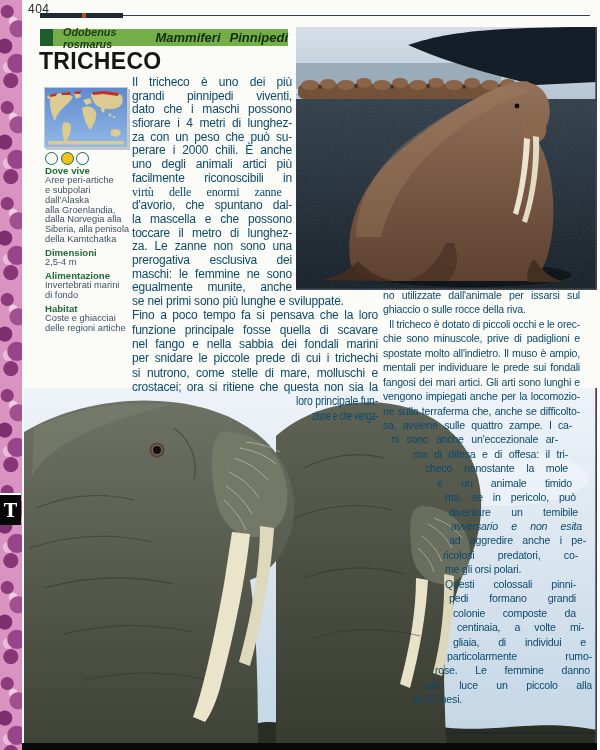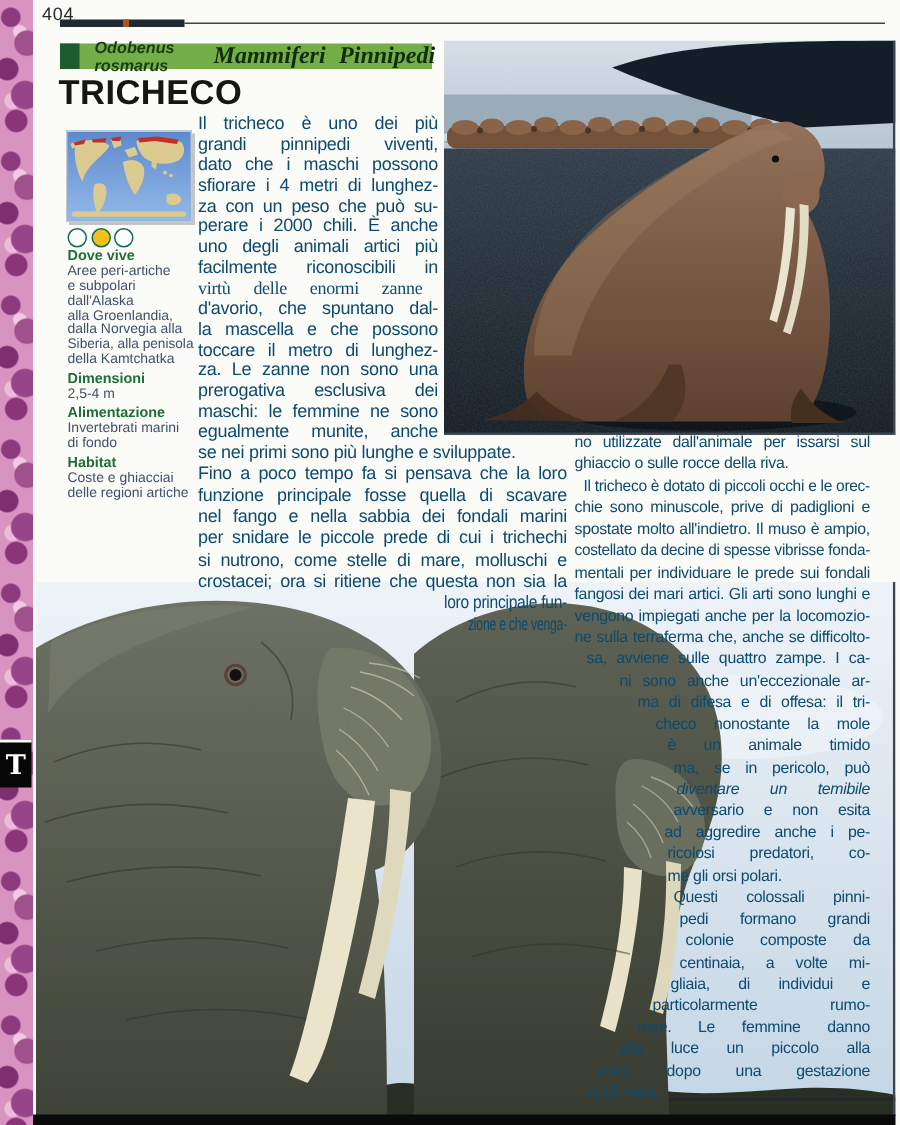--- a/index.html
+++ b/index.html
@@ -26,21 +26,21 @@
   .page-number{position:absolute;left:28px;top:2px;font-size:12px;color:#2a2a2a;letter-spacing:.5px;}
   .rule-thick{position:absolute;left:40px;top:13px;width:83px;height:5px;background:#1f2a33;}
   .rule-tick{position:absolute;left:42px;top:0;width:4px;height:5px;background:#b35020;}
   .rule-thin{position:absolute;left:123px;top:14.6px;width:467px;height:1.6px;background:#39434d;}
 
   
   .green-bar{position:absolute;left:40px;top:29px;width:248px;height:17px;background:#74ae49;
     display:flex;align-items:center;z-index:7;}
   .green-square{width:13px;height:17px;background:#1d5c2d;flex:0 0 13px;}
   .species{font-style:italic;font-size:10.8px;color:#1a3c14;margin-left:10px;font-weight:600;}
-  .cat{font-style:italic;font-weight:bold;font-size:16px;color:#122d0c;font-family:Liberation Serif, serif;}
+  .cat{font-style:italic;font-weight:bold;font-size:13px;color:#122d0c;}
   .cat1{margin-left:26px;} .cat2{margin-left:9px;}
 
   .title{position:absolute;left:39px;top:48px;margin:0;font-size:23px;font-weight:bold;
     color:#161616;letter-spacing:.3px;z-index:7;}
 
   
   .map{position:absolute;left:44px;top:87px;width:82px;height:59px;border:1px solid #c2cad0;
     box-shadow:2px 2px 0 rgba(110,120,130,.4);z-index:7;background:#6b95d6;}
   .dots{position:absolute;left:45px;top:152px;display:flex;gap:2.5px;z-index:7;}
   .dot{width:13px;height:13px;border-radius:50%;border:1.8px solid #0e6a52;background:#fff;box-sizing:border-box;}
@@ -214,21 +214,20 @@
       <div class="tl"><span class="ts" style="word-spacing: 2.32422px;">crostacei; ora si ritiene che questa non sia la</span></div>
       <div class="tl"><span class="ts" style="transform-origin: 0px 50%; transform: scaleX(0.865578);">loro principale fun-</span></div>
       <div class="tl"><span class="ts" style="transform-origin: 0px 50%; transform: scaleX(0.67476);">zione e che venga-</span></div>
     </div>
   <div class="tcol colB just">
       <div class="tl"><span class="ts" style="word-spacing: 4.6375px;">no utilizzate dall'animale per issarsi sul</span></div>
       <div class="tl"><span class="ts">ghiaccio o sulle rocce della riva.</span></div>
       <div class="tl"><span class="ts" style="transform-origin: 0px 50%; transform: scaleX(0.977842);">Il tricheco è dotato di piccoli occhi e le orec-</span></div>
       <div class="tl"><span class="ts" style="word-spacing: 2.13802px;">chie sono minuscole, prive di padiglioni e</span></div>
       <div class="tl"><span class="ts" style="word-spacing: 0.528646px;">spostate molto all'indietro. Il muso è ampio,</span></div>
-      <div class="tl"><span class="ts" style="transform-origin: 0px 50%; transform: scaleX(0.96576);">costellato da decine di spesse vibrisse fonda-</span></div>
       <div class="tl"><span class="ts" style="word-spacing: 1.22135px;">mentali per individuare le prede sui fondali</span></div>
       <div class="tl"><span class="ts" style="word-spacing: 0.480469px;">fangosi dei mari artici. Gli arti sono lunghi e</span></div>
       <div class="tl"><span class="ts" style="word-spacing: 0.759375px;">vengono impiegati anche per la locomozio-</span></div>
       <div class="tl"><span class="ts" style="word-spacing: 0.604167px;">ne sulla terraferma che, anche se difficolto-</span></div>
       <div class="tl"><span class="ts" style="word-spacing: 3.52083px;">sa, avviene sulle quattro zampe. I ca-</span></div>
       <div class="tl"><span class="ts" style="word-spacing: 4.71094px;">ni sono anche un'eccezionale ar-</span></div>
       <div class="tl"><span class="ts" style="word-spacing: 3.85045px;">ma di difesa e di offesa: il tri-</span></div>
       <div class="tl"><span class="ts" style="word-spacing: 9.02083px;">checo nonostante la mole</span></div>
       <div class="tl"><span class="ts" style="word-spacing: 15.6406px;">è un animale timido</span></div>
       <div class="tl"><span class="ts" style="word-spacing: 7.25391px;">ma, se in pericolo, può</span></div>
@@ -238,21 +237,20 @@
       <div class="tl"><span class="ts" style="word-spacing: 20.6328px;">ricolosi predatori, co-</span></div>
       <div class="tl"><span class="ts">me gli orsi polari.</span></div>
       <div class="tl"><span class="ts" style="word-spacing: 16.2734px;">Questi colossali pinni-</span></div>
       <div class="tl"><span class="ts" style="word-spacing: 18.2812px;">pedi formano grandi</span></div>
       <div class="tl"><span class="ts" style="word-spacing: 14.8125px;">colonie composte da</span></div>
       <div class="tl"><span class="ts" style="word-spacing: 11.4115px;">centinaia, a volte mi-</span></div>
       <div class="tl"><span class="ts" style="word-spacing: 16.1562px;">gliaia, di individui e</span></div>
       <div class="tl"><span class="ts" style="word-spacing: 45.5781px;">particolarmente rumo-</span></div>
       <div class="tl"><span class="ts" style="word-spacing: 15.0469px;">rose. Le femmine danno</span></div>
       <div class="tl"><span class="ts" style="word-spacing: 15.7617px;">alla luce un piccolo alla</span></div>
-      <div class="tl"><span class="ts" style="word-spacing: 20.5208px;">volta, dopo una gestazione</span></div>
       <div class="tl"><span class="ts">di 15 mesi.</span></div>
     </div>
 
   <svg class="photo-top" viewBox="0 0 301 263" preserveAspectRatio="none">
     <defs>
       <linearGradient id="skyT" x1="0" y1="0" x2="0" y2="1">
         <stop offset="0" stop-color="#d6dfe8"></stop>
           <stop offset="1" stop-color="#b6c5d2"></stop>
       </linearGradient>
       <linearGradient id="beachT" x1="0" y1="0" x2="0" y2="1">

